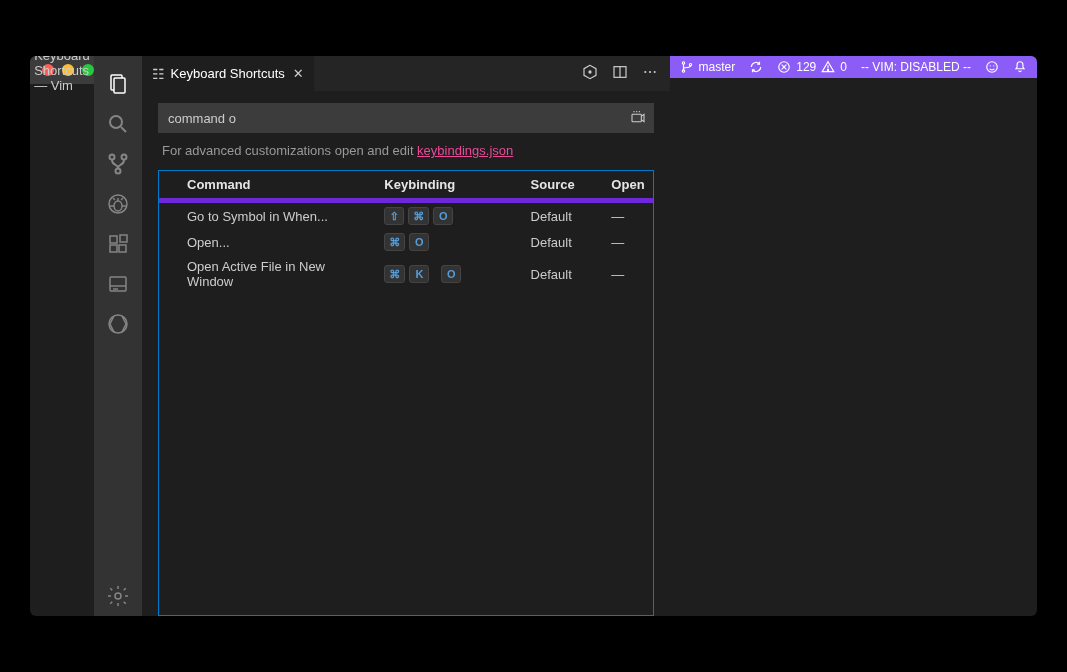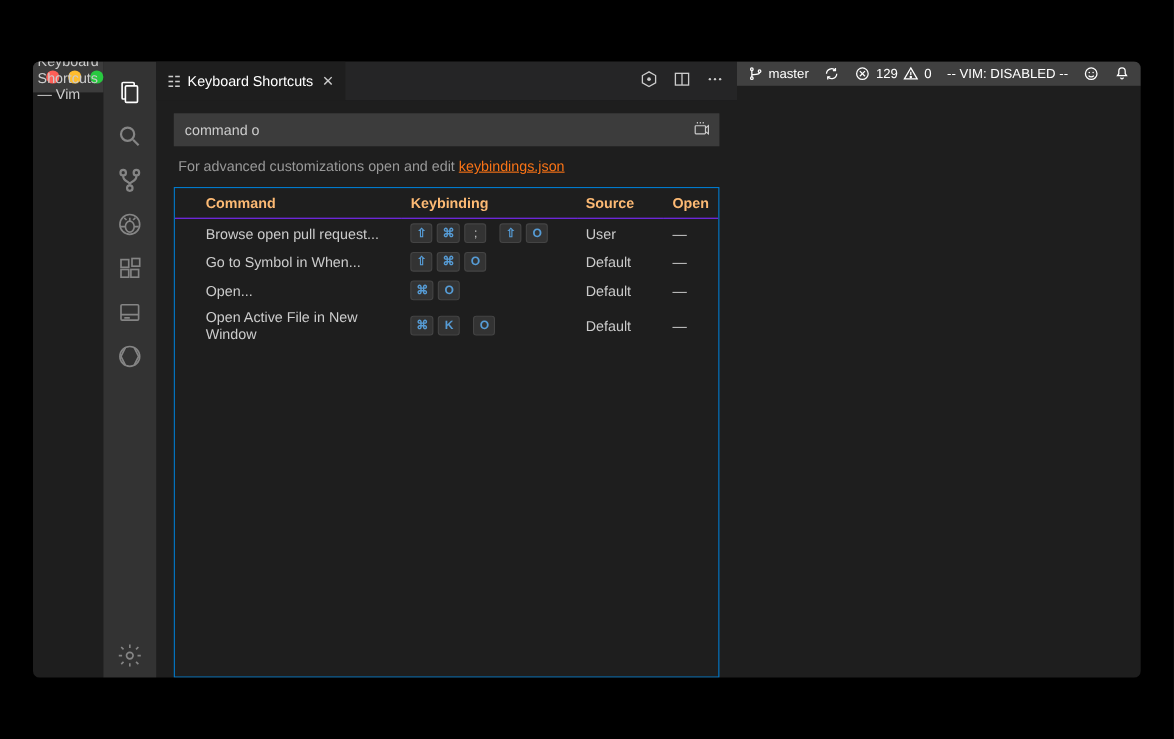--- a/index.html
+++ b/index.html
@@ -127,40 +127,40 @@
   font-size: 13px;
   font-family: inherit;
 }
 .search-action { color: #cccccc; cursor: pointer; }
 .search-action svg { width: 16px; height: 16px; }
 .hint {
   color: #999999;
   font-size: 13px;
   padding: 10px 4px 12px 4px;
 }
-.hint .link { color: #f97316; text-decoration: underline; }
+.hint .link { color: #ec4899; text-decoration: underline; }
 .table-wrap {
   flex: 1;
   border: 1px solid #007acc;
   background: #1e1e1e;
   min-height: 0;
   overflow: hidden;
 }
 table.keybindings {
   width: 100%;
   border-collapse: collapse;
   color: #cccccc;
   font-size: 13px;
 }
 table.keybindings th {
   text-align: left;
   font-weight: 600;
   padding: 6px 8px;
-  border-bottom: 1px solid #6d28d9;
-  color: #fdba74;
+  border-bottom: 5px solid #6d28d9;
+  color: #e5e5e5;
 }
 table.keybindings td {
   padding: 4px 8px;
   vertical-align: middle;
   height: 24px;
 }
 table.keybindings th:first-child,
 table.keybindings td:first-child { padding-left: 28px; }
 .col-command { width: 270px; }
 .col-key { width: 170px; }
@@ -178,21 +178,21 @@
   border: 1px solid #444444;
   border-radius: 3px;
   font-size: 11px;
   line-height: 1;
 }
 .key.sym { color: #569cd6; font-weight: 600; }
 .key.letter { color: #569cd6; font-weight: 600; }
 .key.plain { color: #cccccc; }
 .status-bar {
   height: 22px;
-  background: #404040;
+  background: #8b5cf6;
   color: #ffffff;
   display: flex;
   align-items: center;
   padding: 0 10px;
   font-size: 12px;
   gap: 14px;
   flex-shrink: 0;
 }
 .status-item { display: inline-flex; align-items: center; gap: 5px; }
 .status-bar .right { margin-left: auto; display: flex; gap: 14px; }
@@ -324,35 +324,20 @@
           <table class="keybindings">
             <thead>
               <tr>
                 <th class="col-command">Command</th>
                 <th class="col-key">Keybinding</th>
                 <th class="col-source">Source</th>
                 <th class="col-when">Open</th>
               </tr>
             </thead>
             <tbody id="kb-body">
-                <tr>
-                  <td>Browse open pull request...</td>
-                  <td>
-                    <div class="key-cell">
-                      <span class="key sym">⇧</span>
-                      <span class="key sym">⌘</span>
-                      <span class="key plain">;</span>
-                      <span style="width: 4px;"></span>
-                      <span class="key sym">⇧</span>
-                      <span class="key letter">O</span>
-                    </div>
-                  </td>
-                  <td>User</td>
-                  <td>—</td>
-                </tr>
                 <tr>
                   <td>Go to Symbol in When...</td>
                   <td>
                     <div class="key-cell">
                       <span class="key sym">⇧</span>
                       <span class="key sym">⌘</span>
                       <span class="key letter">O</span>
                     </div>
                   </td>
                   <td>Default</td>

